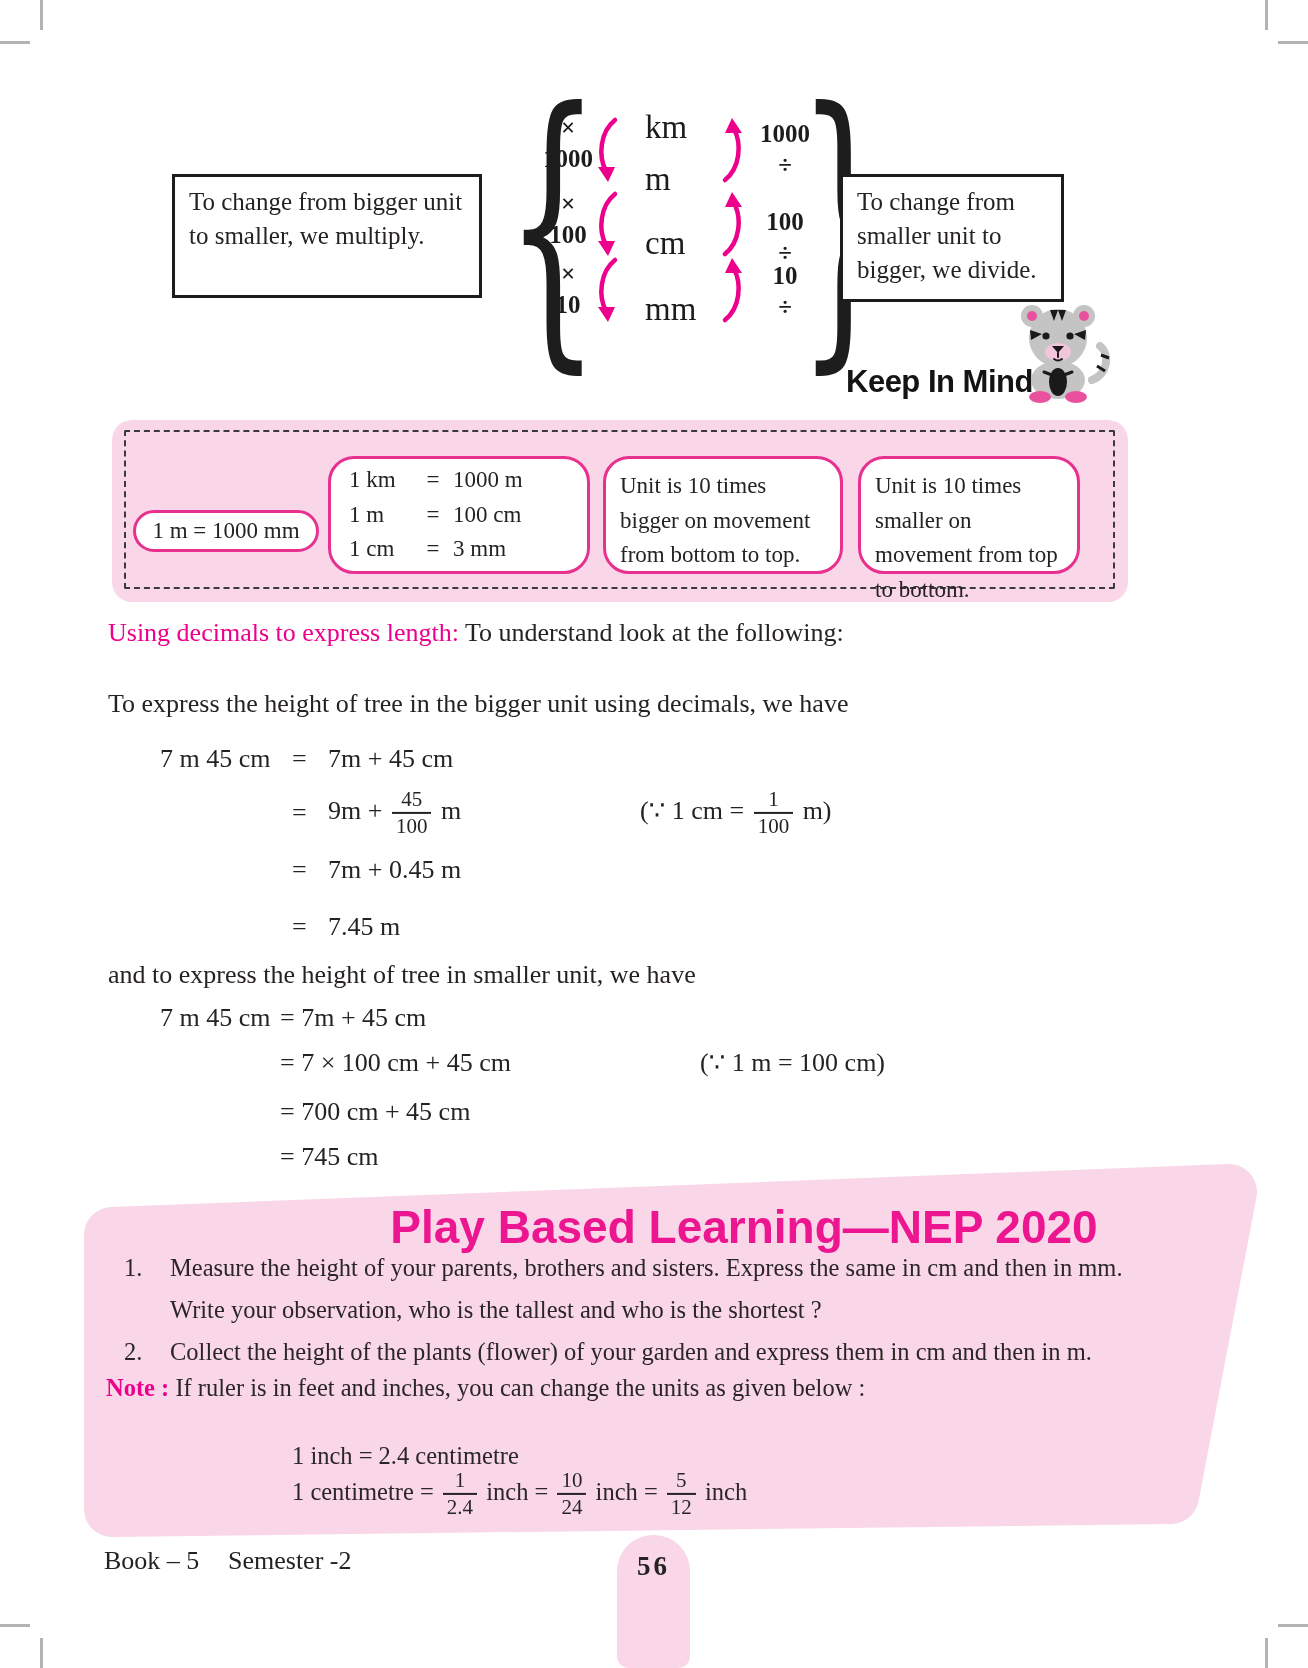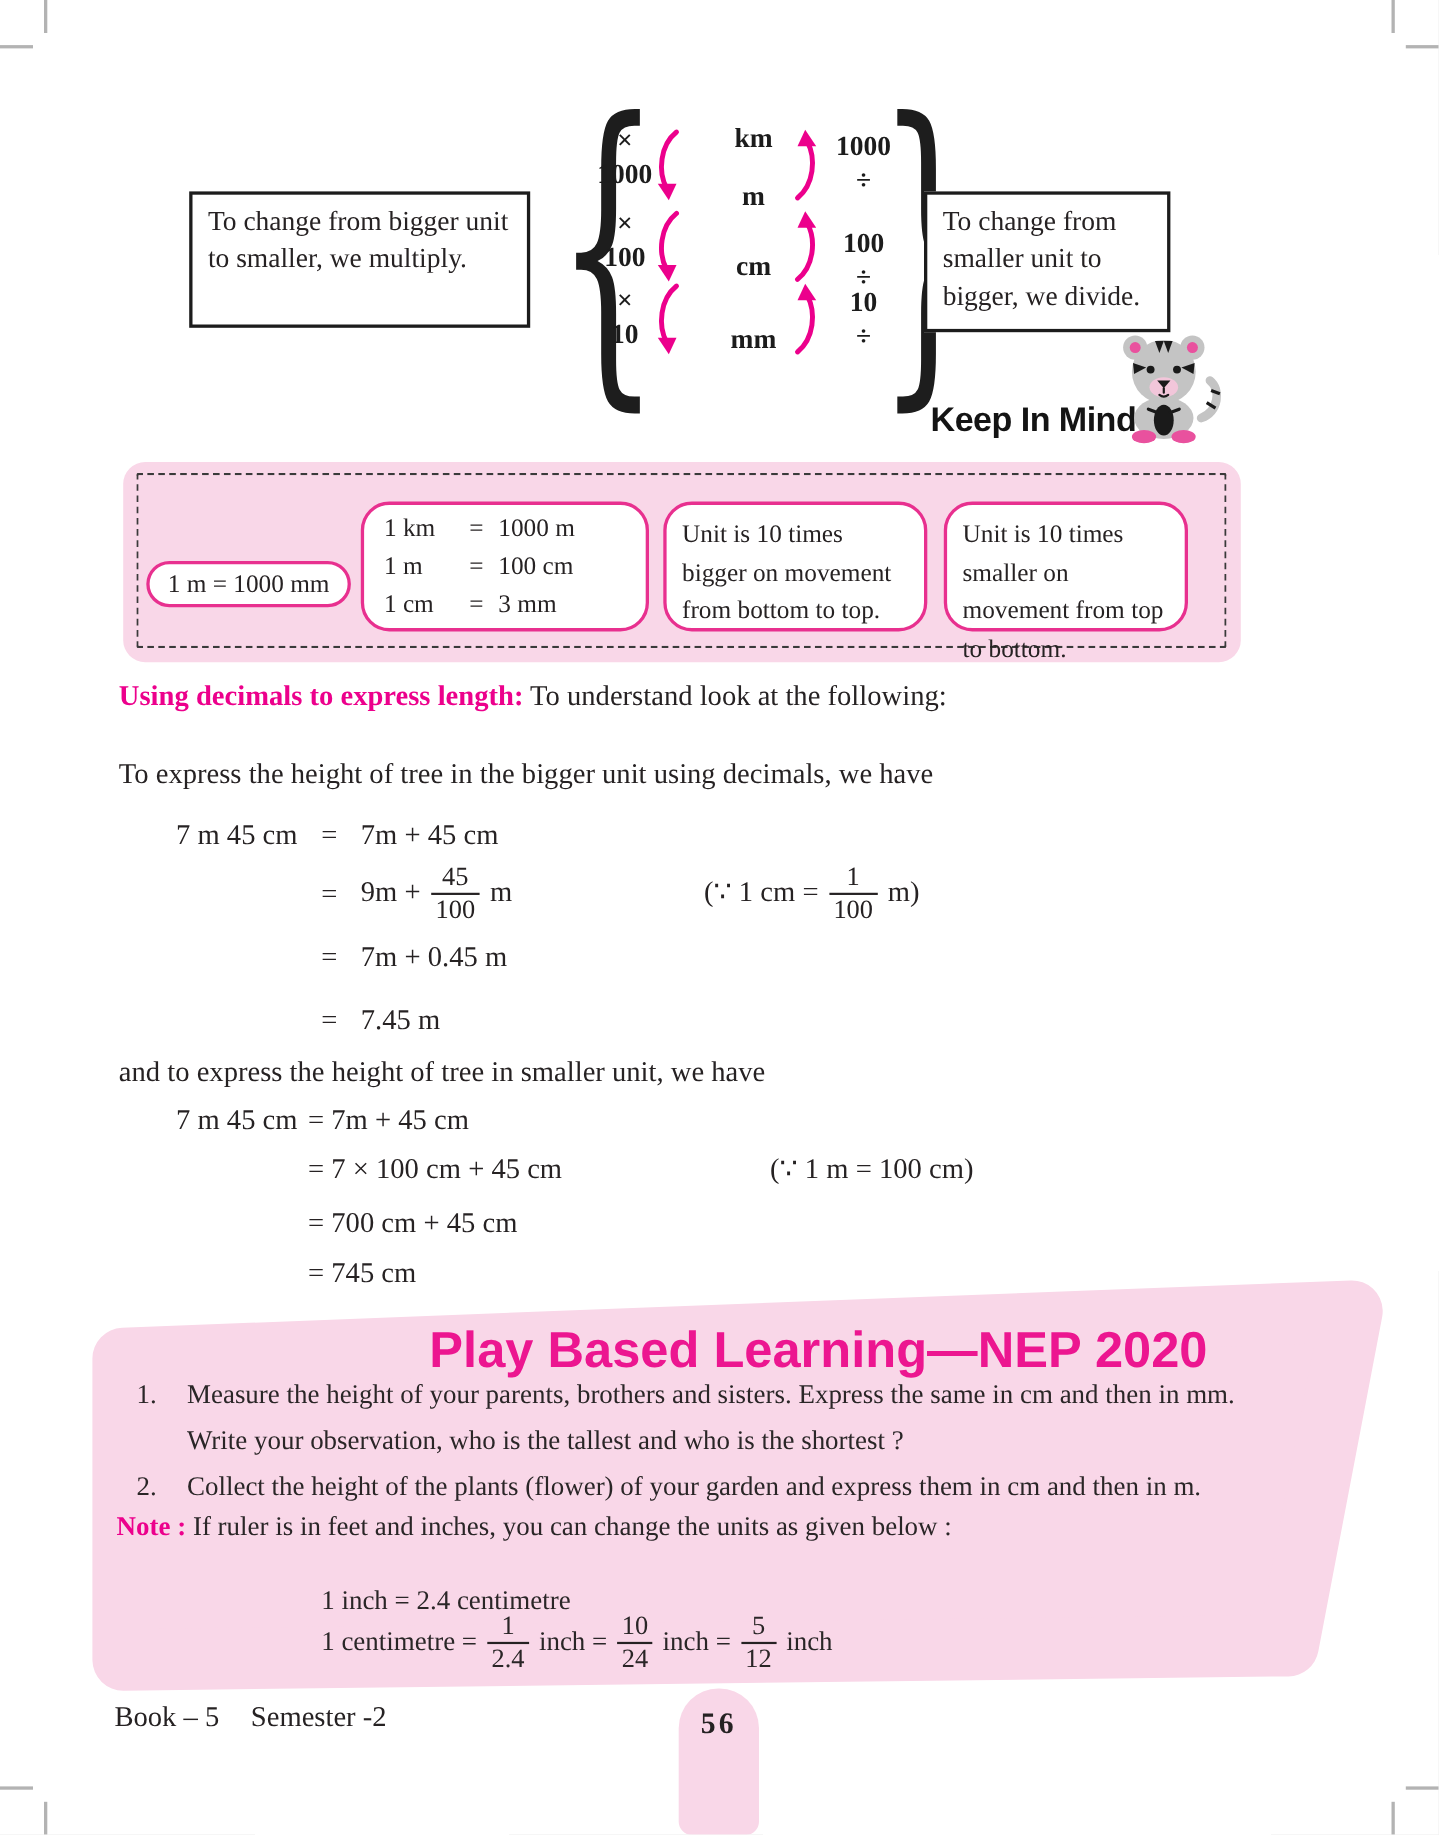--- a/index.html
+++ b/index.html
@@ -14,44 +14,44 @@
   .rule-box{
     border:3.5px solid #1c1c1c;background:#fff;
     font-size:25px;line-height:34px;color:#262223;
     padding:8px 14px;box-sizing:border-box;
   }
   .brace{
     font-family:"DejaVu Serif",serif;font-size:300px;line-height:252px;
     color:#1d1d1d;transform:scaleX(0.5);text-align:center;width:76px;
   }
   .ladder-num{font-weight:bold;font-size:25px;line-height:31px;text-align:center;color:#1c1c1c;}
-  .unit{font-weight:bold;font-size:25px;line-height:34px;text-align:center;color:#1c1c1c;width:80px;}
+  .unit{font-weight:normal;font-size:33px;line-height:34px;text-align:left;color:#1c1c1c;width:80px;}
   .kim-heading{
     font-family:"Liberation Sans","DejaVu Sans",sans-serif;font-weight:700;
     font-size:31px;letter-spacing:-0.5px;color:#141414;
   }
   
   .kim-box{background:#f9d7e8;border-radius:20px;}
   .kim-dashed{border:2.5px dashed #3a3a3a;border-radius:2px;}
   .pill{
     background:#ffffff;border:3px solid #e8308f;box-sizing:border-box;
     font-size:23px;line-height:1.5;color:#262223;
   }
   .pill-center{display:flex;align-items:center;justify-content:center;}
   .pill-table{display:flex;flex-direction:column;justify-content:center;padding:6px 18px;}
   .pill-table .row{display:flex;}
   .pill-table .c1{width:64px;}
   .pill-table .c2{width:40px;text-align:center;}
   .pill-text{padding:10px 14px;box-sizing:border-box;}
   
   .bodyline{font-size:26px;line-height:34px;white-space:nowrap;}
-  .magenta{color:#ec008c;font-weight:bold;}
+  .magenta{color:#ec008c;font-weight:normal;}
   .drow{height:34px;}
   .vc{position:absolute;top:50%;transform:translateY(-50%);white-space:nowrap;}
-  .frac{display:inline-block;vertical-align:middle;text-align:center;font-size:24px;line-height:1.1;margin:0 3px;}
+  .frac{display:inline-block;vertical-align:middle;text-align:center;font-size:21px;line-height:1.1;margin:0 3px;}
   .frac .num{display:block;padding:0 4px 1px;}
   .frac .den{display:block;border-top:2.2px solid #262223;padding:1px 4px 0;}
   
   .banner-title{
     font-family:"Liberation Sans","DejaVu Sans",sans-serif;font-weight:800;
     font-size:46px;color:#ec1690;text-align:center;letter-spacing:0;white-space:nowrap;
   }
   .banner-line{font-size:24.5px;line-height:31px;white-space:nowrap;color:#2a2627;}
   .note-label{color:#ec008c;font-weight:bold;}
   

